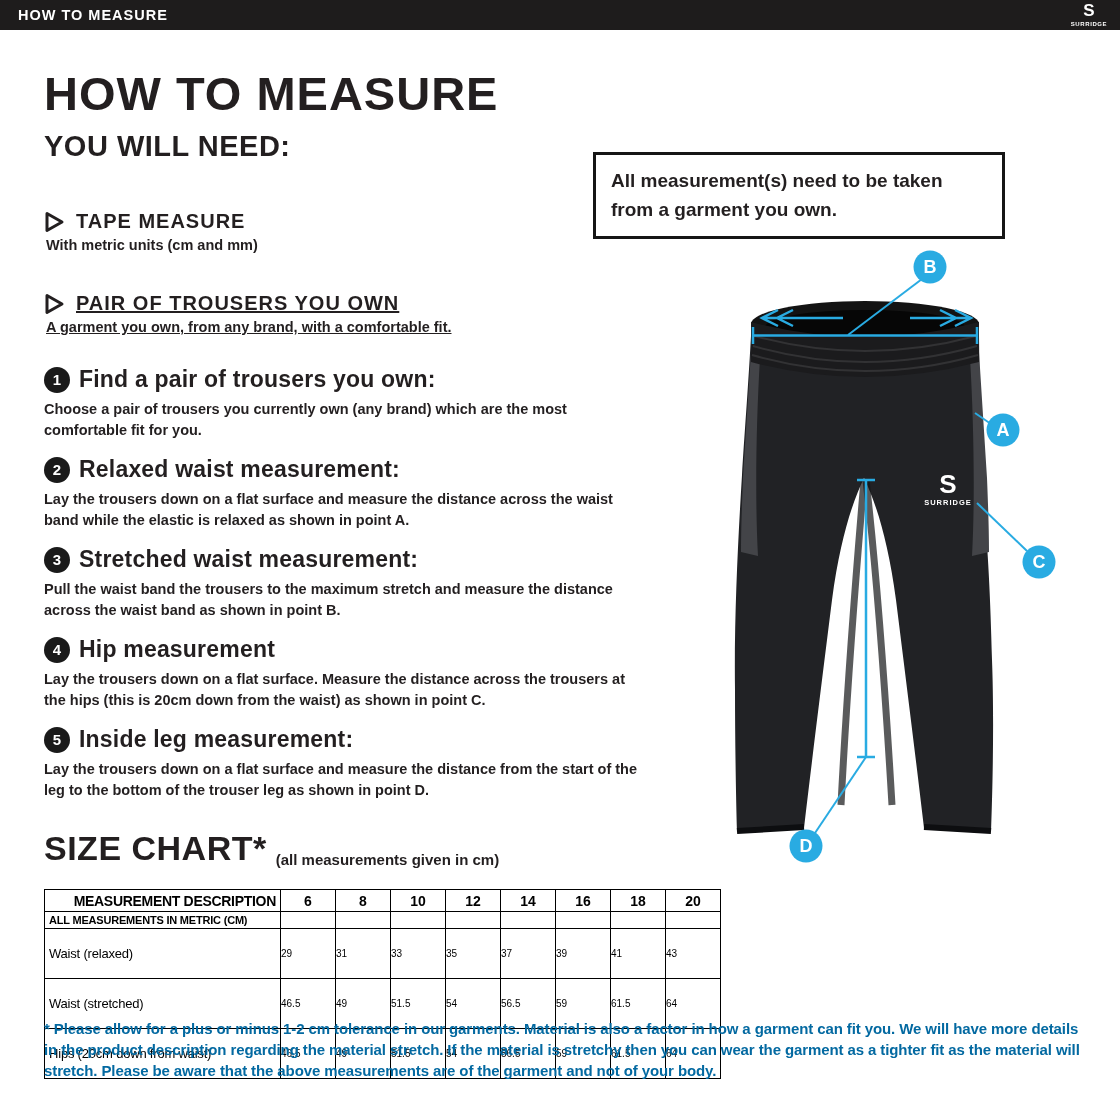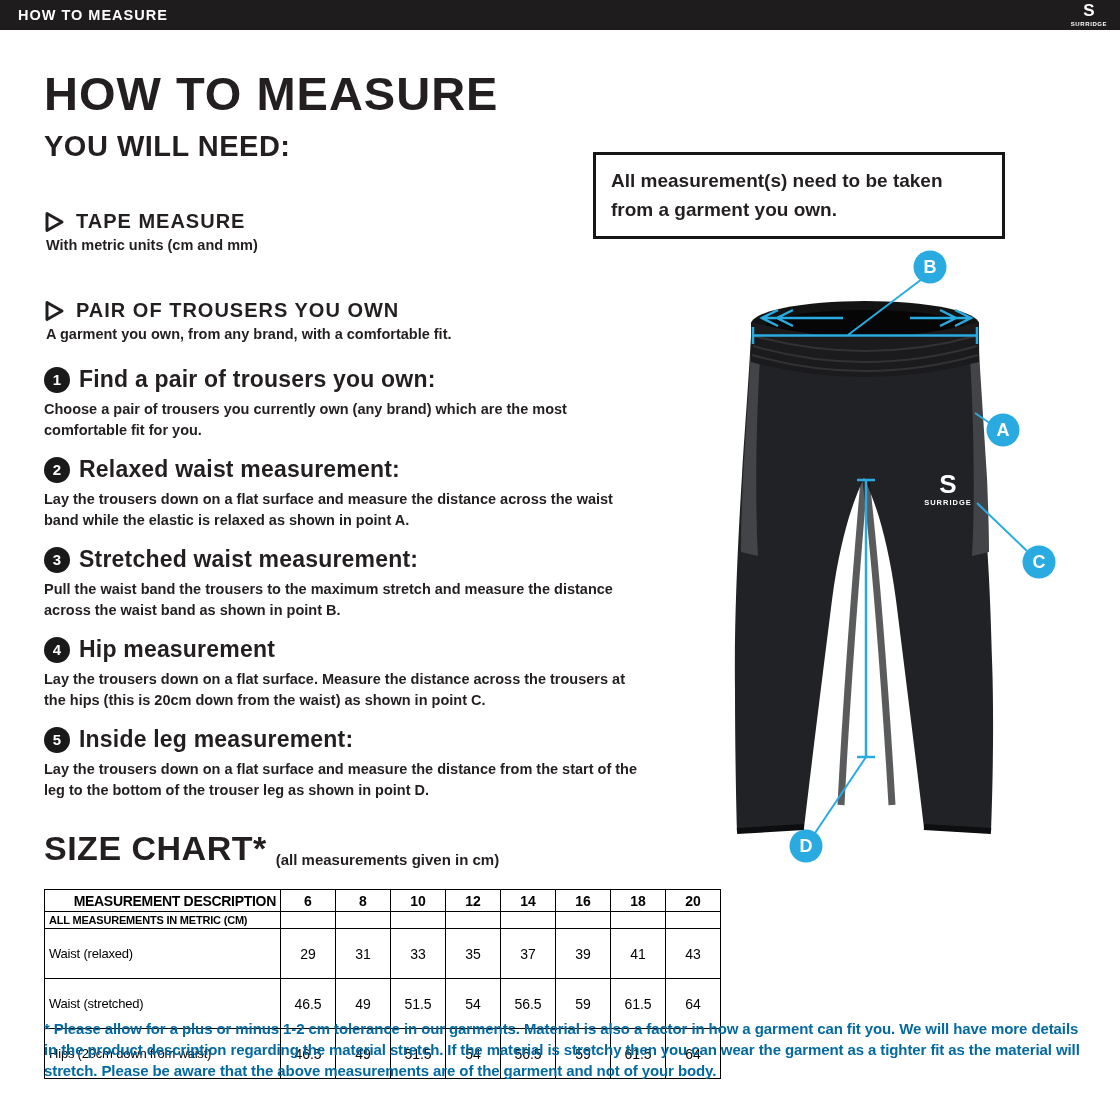--- a/index.html
+++ b/index.html
@@ -29,21 +29,21 @@
   .h2-need {
     position:absolute; left:44px; top:130px;
     font-size:29px; font-weight:bold; letter-spacing:0.5px;
   }
   
   .need-item { position:absolute; left:44px; width:620px; }
   .need-item .row { display:flex; align-items:center; gap:10px; }
   .need-title { font-size:20px; font-weight:bold; letter-spacing:1px; }
   .need-sub { font-size:14.5px; font-weight:bold; margin-top:4px; margin-left:2px; }
   .need-1 { top:210px; }
-  .need-2 { top:299px; }
+  .need-2 { top:292px;text-decoration:underline; }
   
   .note-box {
     position:absolute; left:593px; top:152px; width:412px;
     border:3px solid #161616; padding:11px 15px;
     font-size:19px; font-weight:bold; line-height:1.55;
   }
   
   .step { position:absolute; left:44px; width:606px; }
   .step-head { display:flex; align-items:center; gap:9px; }
   .step-num {
@@ -77,21 +77,21 @@
   }
   .size-table th.size { font-size:14px; font-weight:bold; text-align:center; }
   .size-table td.metric {
     font-size:11px; font-weight:bold; text-align:left; padding:1px 4px;
     letter-spacing:-0.2px; height:17px;
   }
   .size-table td.label {
     font-size:13px; text-align:left; padding:17px 4px; height:20px;
     letter-spacing:-0.2px;
   }
-  .size-table td.val { font-size:14px; text-align:center; }
+  .size-table td.val { font-size:10px; text-align:left; }
   
   .footnote {
     position:absolute; left:44px; top:1018px; width:1040px;
     font-size:15px; font-weight:bold; line-height:21px; letter-spacing:-0.1px;
     color:#0369a1;
   }
 </style>
 </head>
 <body>
 

